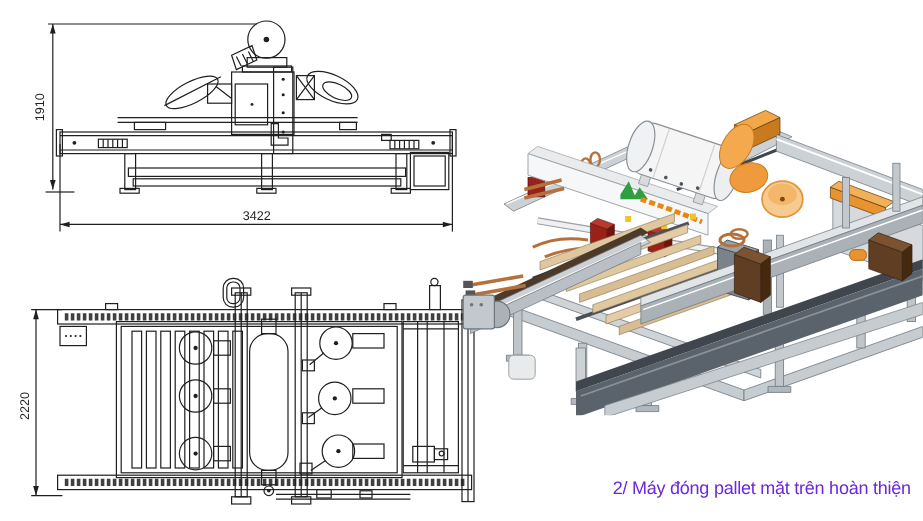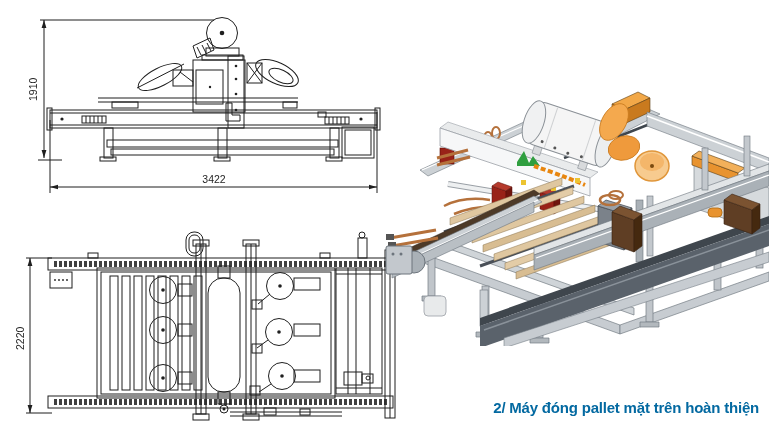--- a/index.html
+++ b/index.html
@@ -6,21 +6,21 @@
   body{
     width:769px;height:434px;position:relative;background:#ffffff;overflow:hidden;
     font-family:"Liberation Sans",sans-serif;
   }
   .view{position:absolute;}
   #front-view{left:0;top:0;}
   #plan-view{left:0;top:226px;}
   #iso-view{left:384px;top:0;}
   .caption{
     position:absolute;right:10px;top:399px;width:360px;
-    font-size:15px;font-weight:bold;color:#0369a1;text-align:right;
+    font-size:15px;font-weight:normal;color:#6d28d9;text-align:right;
     letter-spacing:-0.2px;white-space:nowrap;
   }
   svg text{font-family:"Liberation Sans",sans-serif;fill:#1f1f1f;}
   .dimtxt{font-size:10.5px;}
 </style>
 </head>
 <body>
 
 <svg id="front-view" class="view" width="385" height="214" viewBox="0 0 385 214">
   <g stroke="#1f1f1f" stroke-width="1" fill="none">

